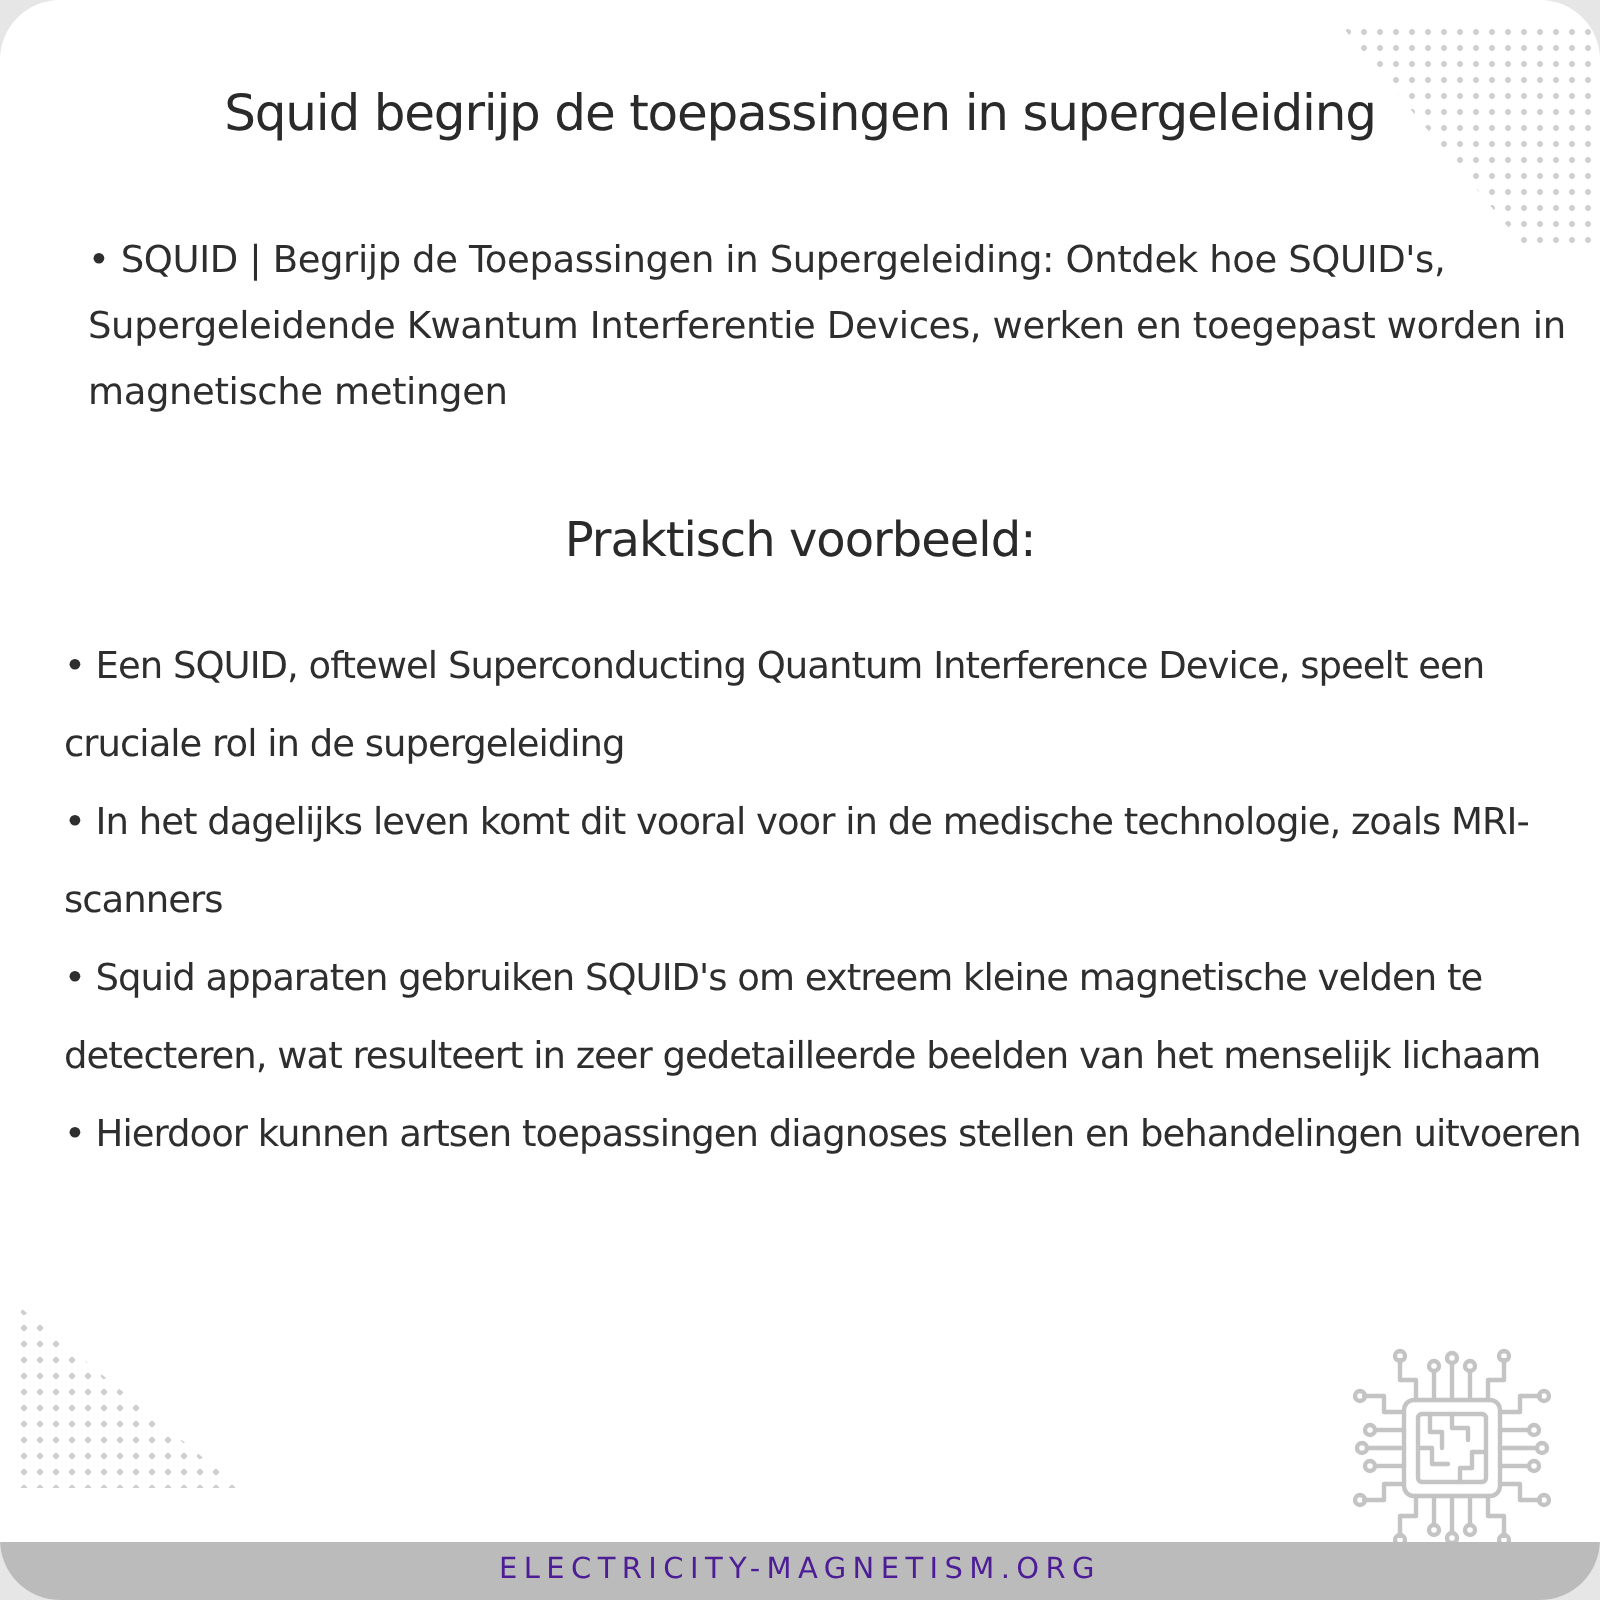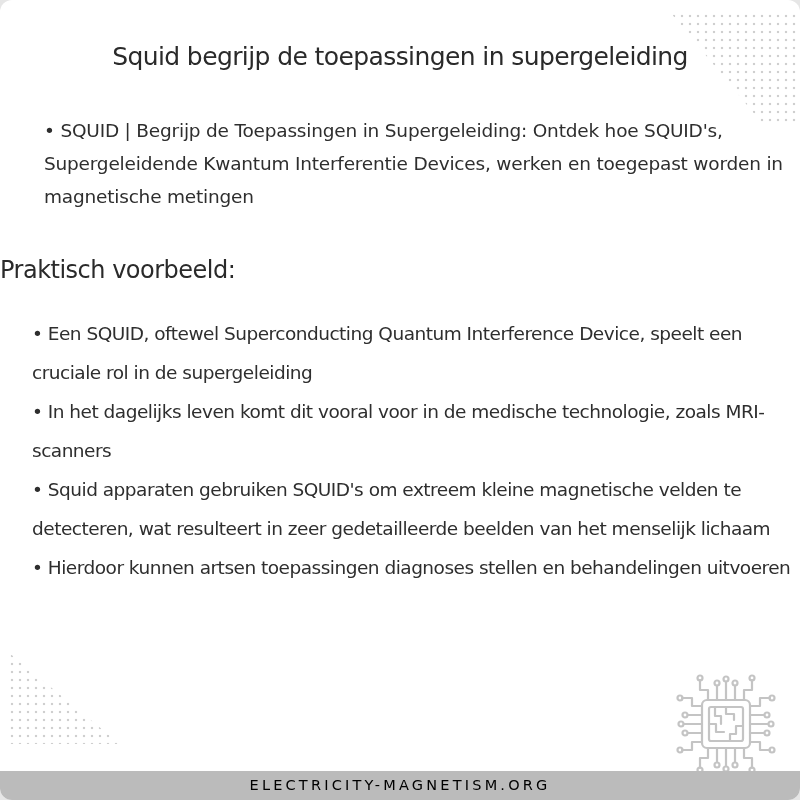--- a/index.html
+++ b/index.html
@@ -10,21 +10,21 @@
       overflow: hidden;
       background: #e6e6e6;
     }
     .card {
       position: absolute;
       left: 0;
       top: 0;
       width: 800px;
       height: 800px;
       background: #ffffff;
-      border-radius: 12px;
+      border-radius: 30px;
       overflow: hidden;
     }
     .dots {
       position: absolute;
       background-image: radial-gradient(circle, #cfcfcf 1.3px, transparent 1.6px);
       background-size: 8px 8px;
     }
     .dots-tr {
       right: 0;
       top: 12px;
@@ -60,20 +60,21 @@
       line-height: 33px;
       color: #2e2e2e;
       letter-spacing: -0.2px;
       margin-left: 12px;
     }
     .subtitle {
       position: absolute;
       left: 0;
       width: 800px;
       top: 256px;
+      text-align: center;
       font-family: "DejaVu Sans", sans-serif;
       font-size: 24px;
       color: #2a2a2a;
       letter-spacing: -0.5px;
     }
     .bullets {
       position: absolute;
       left: 32px;
       top: 314px;
       width: 760px;
@@ -98,21 +99,21 @@
       left: 0;
       top: 771px;
       width: 800px;
       height: 29px;
       background: #bbbbbb;
       text-align: center;
       font-family: "DejaVu Sans", sans-serif;
       font-size: 14.5px;
       line-height: 29px;
       letter-spacing: 3.2px;
-      color: #000000;
+      color: #4c1d95;
     }
   </style>
 </head>
 <body>
 
 <div class="card">
   <div class="dots dots-tr"></div>
   <div class="dots dots-bl"></div>
 
   <div class="title">Squid begrijp de toepassingen in supergeleiding</div>

